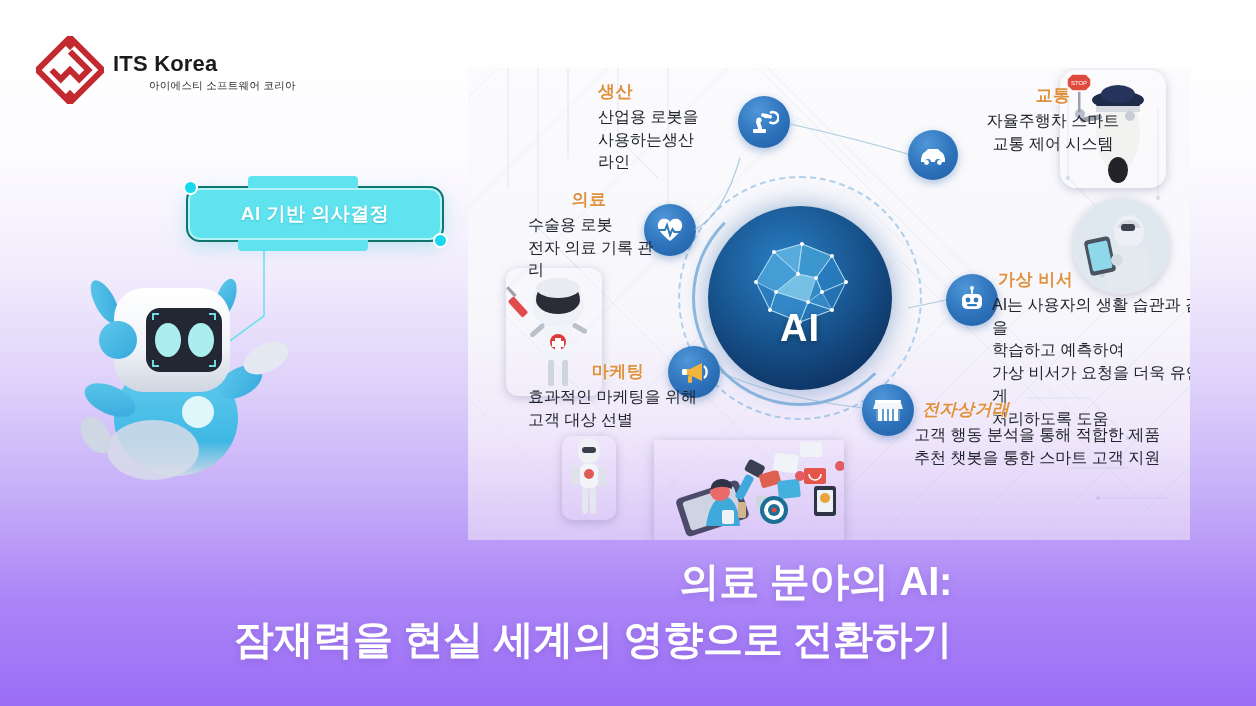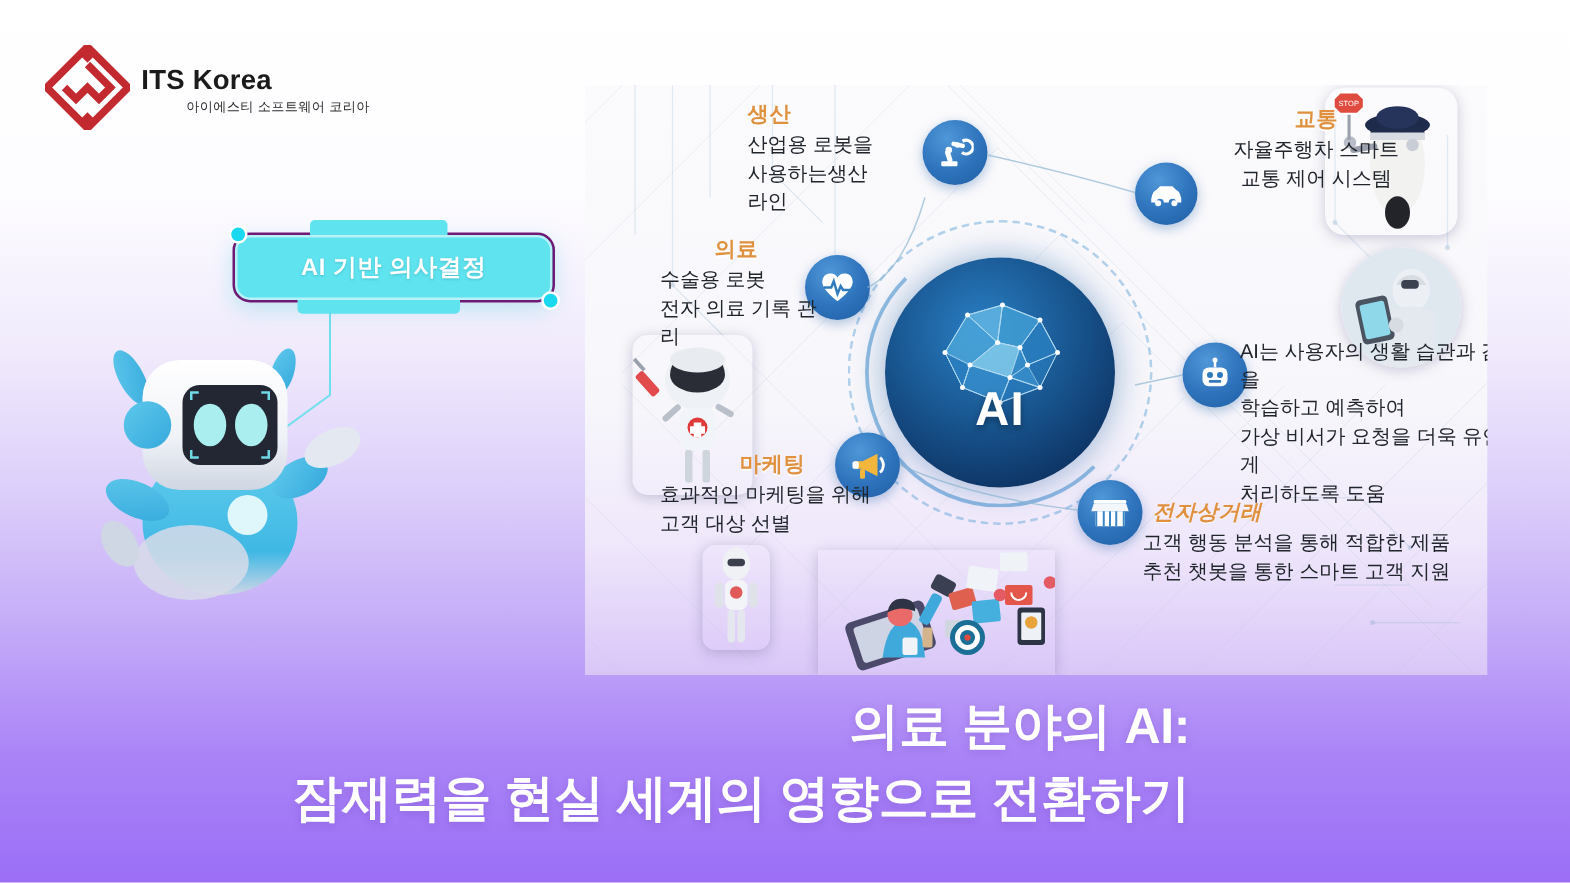--- a/index.html
+++ b/index.html
@@ -15,21 +15,21 @@
   
   #logo { position:absolute; left:36px; top:36px; display:flex; align-items:center; gap:9px; }
   #logo-mark { width:68px; height:68px; position:relative; }
   #logo-text-wrap { padding-top:4px; }
   #logo-title { font-size:22px; font-weight:bold; color:#1b1b1b; letter-spacing:.2px; }
   #logo-sub { font-size:10.5px; color:#2c2c2c; letter-spacing:.3px; margin-top:2px;margin-left:36px; }
 
   
   #bubble {
     position:absolute; left:186px; top:186px; width:258px; height:56px;
-    background:#5fe3ef; border:2px solid #701a75; border-radius:14px;
+    background:#5fe3ef; border:2px solid #0f766e; border-radius:14px;
     display:flex; align-items:center; justify-content:center;
     box-shadow:0 0 0 2px rgba(255,255,255,.55) inset, 0 6px 18px rgba(60,200,220,.28);
   }
   #bubble-label { font-size:19px; font-weight:bold; color:#ffffff; letter-spacing:.5px;
                   text-shadow:0 1px 2px rgba(0,90,110,.25); }
   .bub-dot { position:absolute; width:11px; height:11px; border-radius:50%;
              background:#19d8ef; box-shadow:0 0 0 2px #ffffff; }
   #bub-dot-tl { left:-3px; top:-6px; }
   #bub-dot-br { right:-4px; bottom:-6px; }
   #bubble-tail { position:absolute; left:0; top:0; width:300px; height:230px; pointer-events:none; }
@@ -411,20 +411,21 @@
   </div>
 
   <div class="sect" style="left:60px;top:120px;width:160px;">
     <div class="sect-title" style="text-align:center;padding-right:38px;">의료</div>
     <div class="sect-body">수술용 로봇
 전자 의료 기록 관
 리</div>
   </div>
 
   <div class="sect" style="left:524px;top:200px;width:230px;">
+    <div class="sect-title" style="padding-left:6px;">가상 비서</div>
     <div class="sect-body">AI는 사용자의 생활 습관과 감정을
 학습하고 예측하여
  가상 비서가 요청을 더욱 유연하게
 처리하도록 도움</div>
   </div>
 
   <div class="sect" style="left:60px;top:292px;width:200px;">
     <div class="sect-title" style="text-align:center;padding-right:20px;">마케팅</div>
     <div class="sect-body">효과적인 마케팅을 위해
 고객 대상 선별</div>

